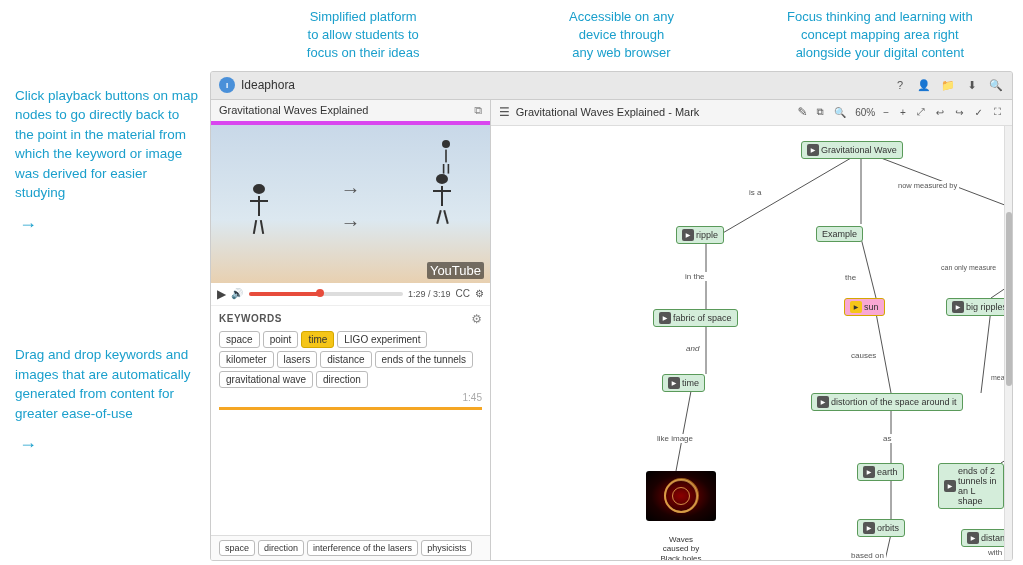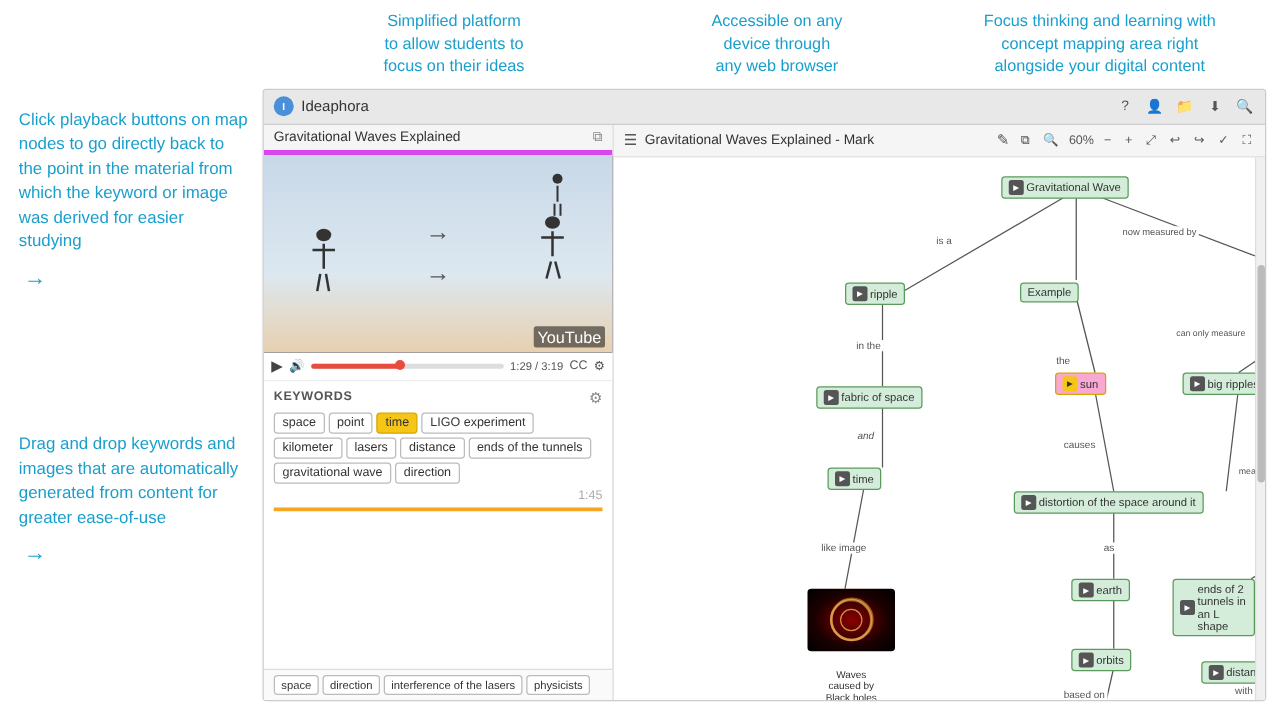--- a/index.html
+++ b/index.html
@@ -732,21 +732,21 @@
 
             <div class="link-label" style="left:192px; top:146px;">in the</div>
 
             <div class="link-label" style="left:448px; top:138px; font-size:7px; white-space:nowrap;">can only measure</div>
 
             <div class="map-node" style="left:162px; top:183px; background:#d4edda; border-color:#5a9a5a;">
               <div class="play-btn-mini"></div>
               <span>fabric of space</span>
             </div>
 
-            <div class="link-label" style="left:352px; top:147px;margin-top:11px;">the</div>
+            <div class="link-label" style="left:352px; top:147px;">the</div>
 
             <div class="map-node" style="left:353px; top:172px; background:#f9a8d4; border-color:#d4a800;">
               <div class="play-btn-mini play-btn-yellow"></div>
               <span>sun</span>
             </div>
 
             <div class="map-node" style="left:455px; top:172px; background:#d4edda; border-color:#5a9a5a;">
               <div class="play-btn-mini"></div>
               <span>big ripples</span>
             </div>

